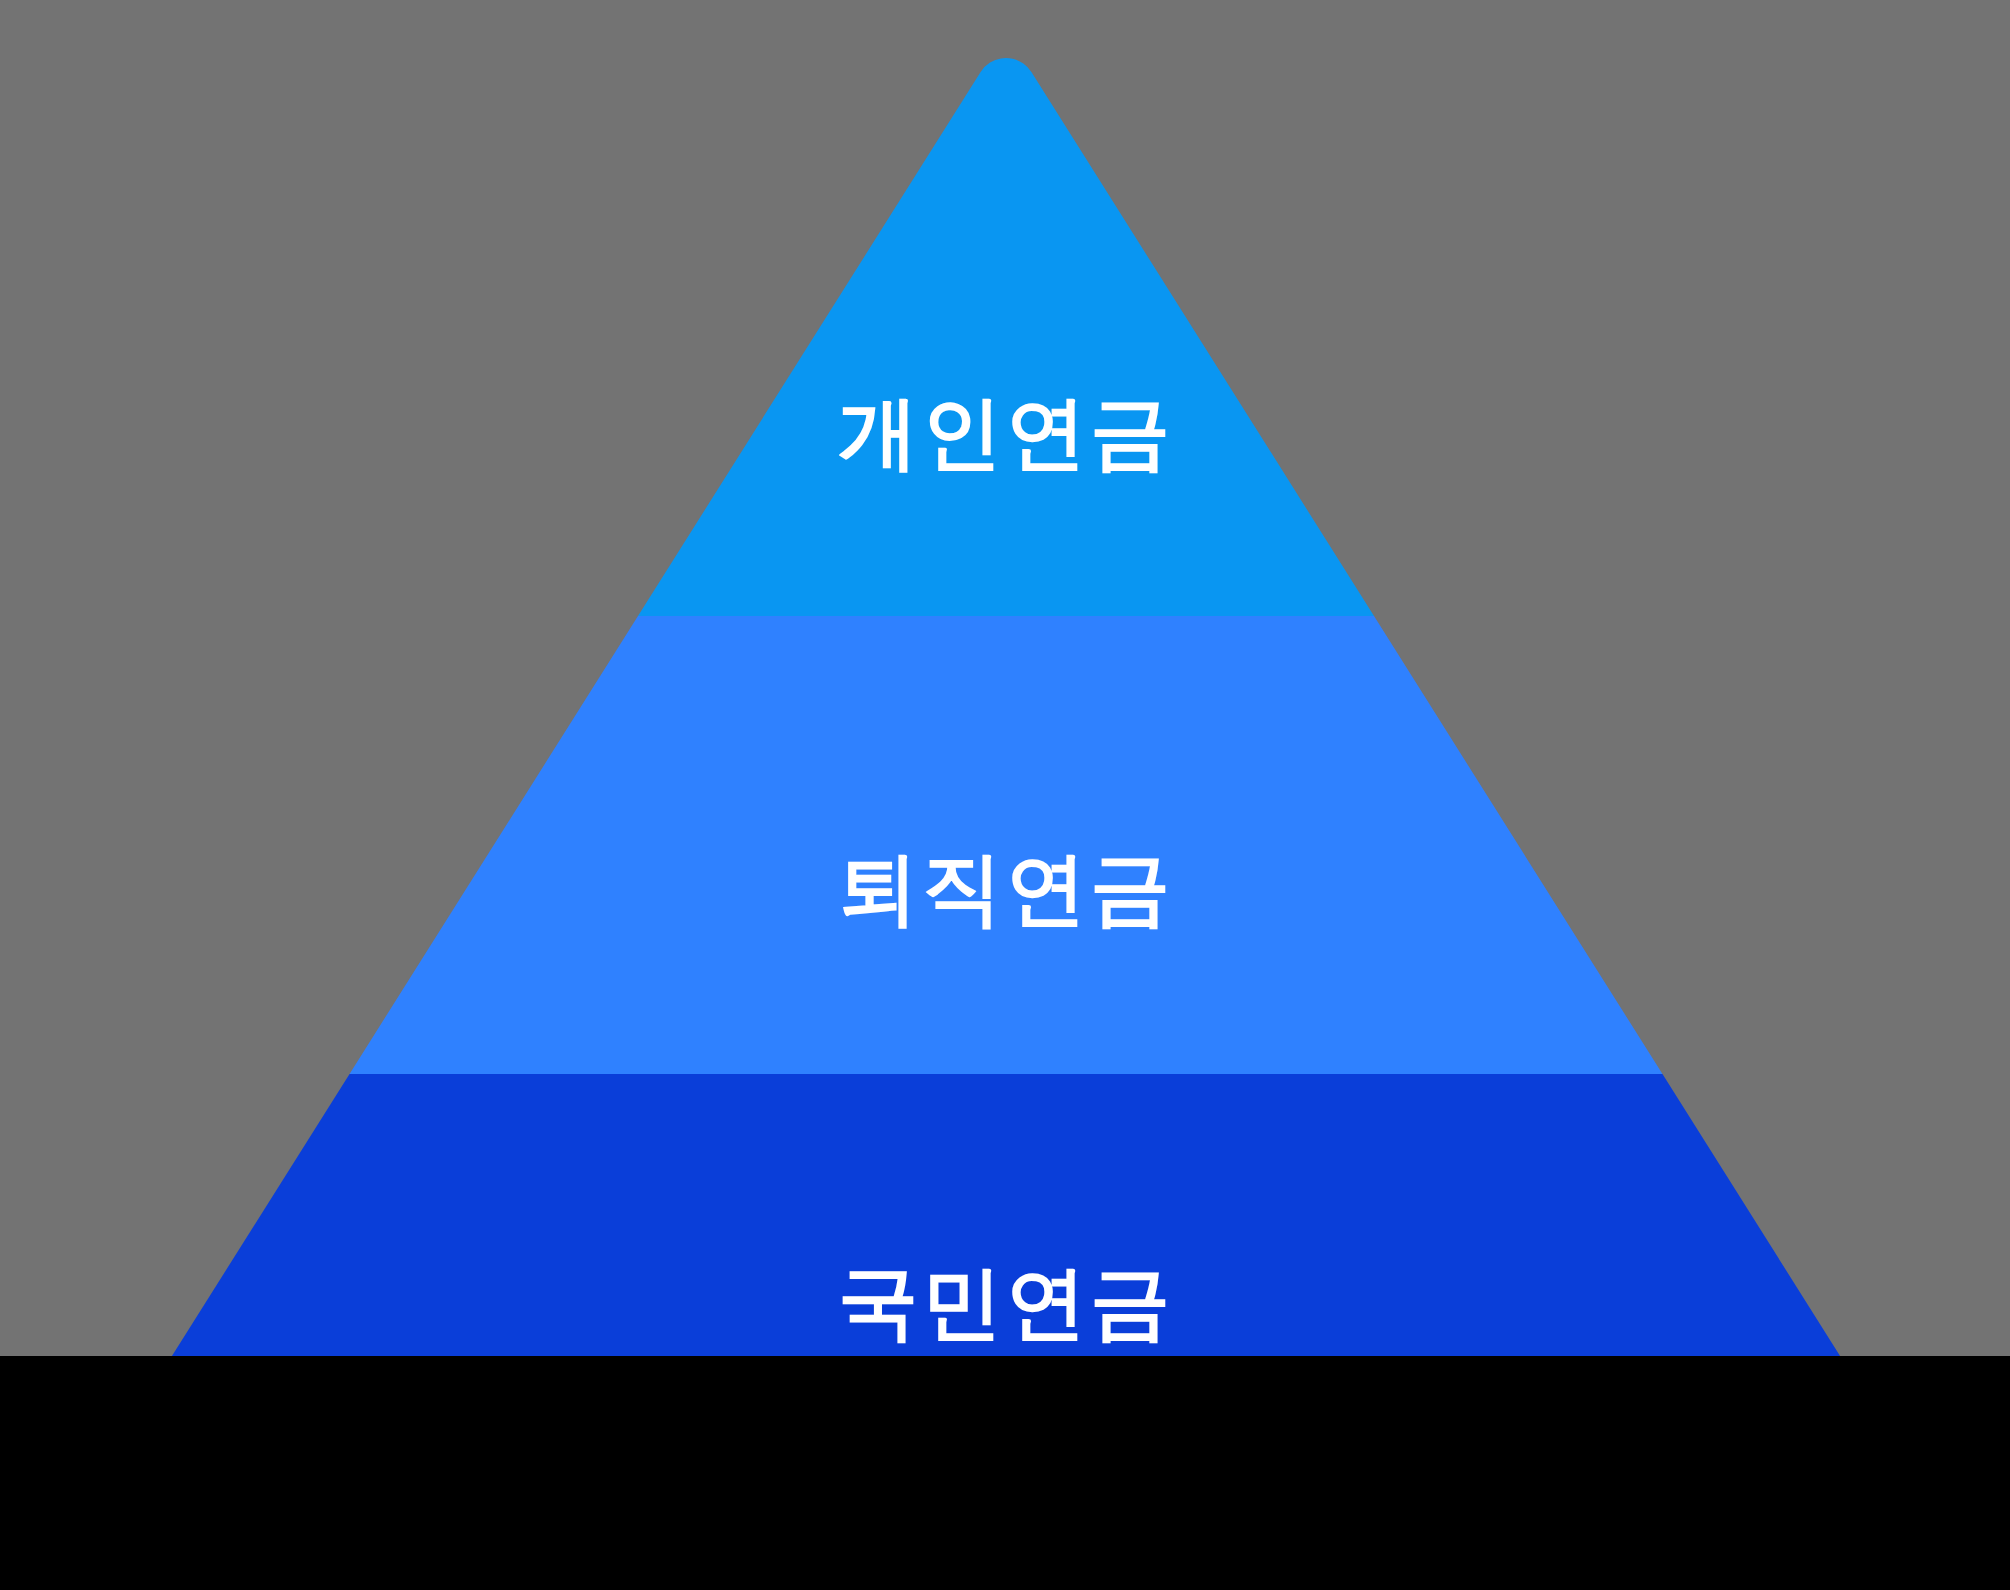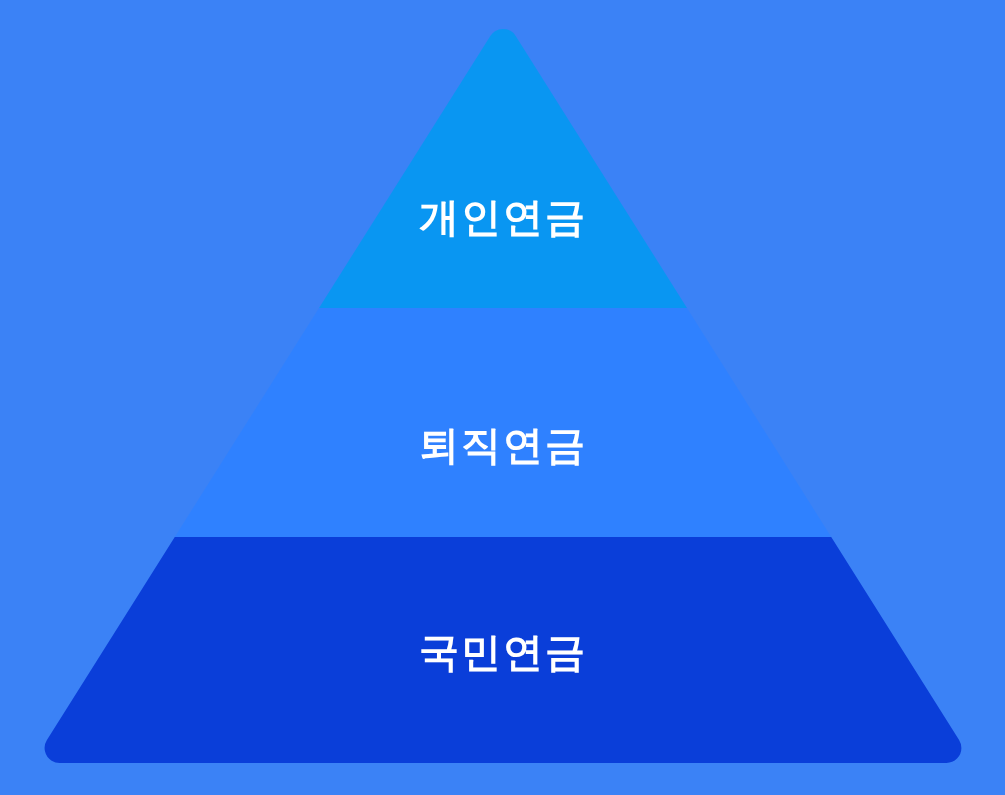--- a/index.html
+++ b/index.html
@@ -3,22 +3,22 @@
 <meta charset="utf-8">
 <style>
   html, body {
     margin: 0;
     padding: 0;
     background: #000000;
   }
   .stage {
     position: relative;
     width: 1005px;
-    height: 795px;
-    background: #3b82f6;
+    height: 678px;
+    background: #737373;
     overflow: hidden;
     font-family: "Liberation Sans", "DejaVu Sans", sans-serif;
   }
   .stage svg {
     position: absolute;
     left: 0;
     top: 0;
     display: block;
   }
   .layer-label {

